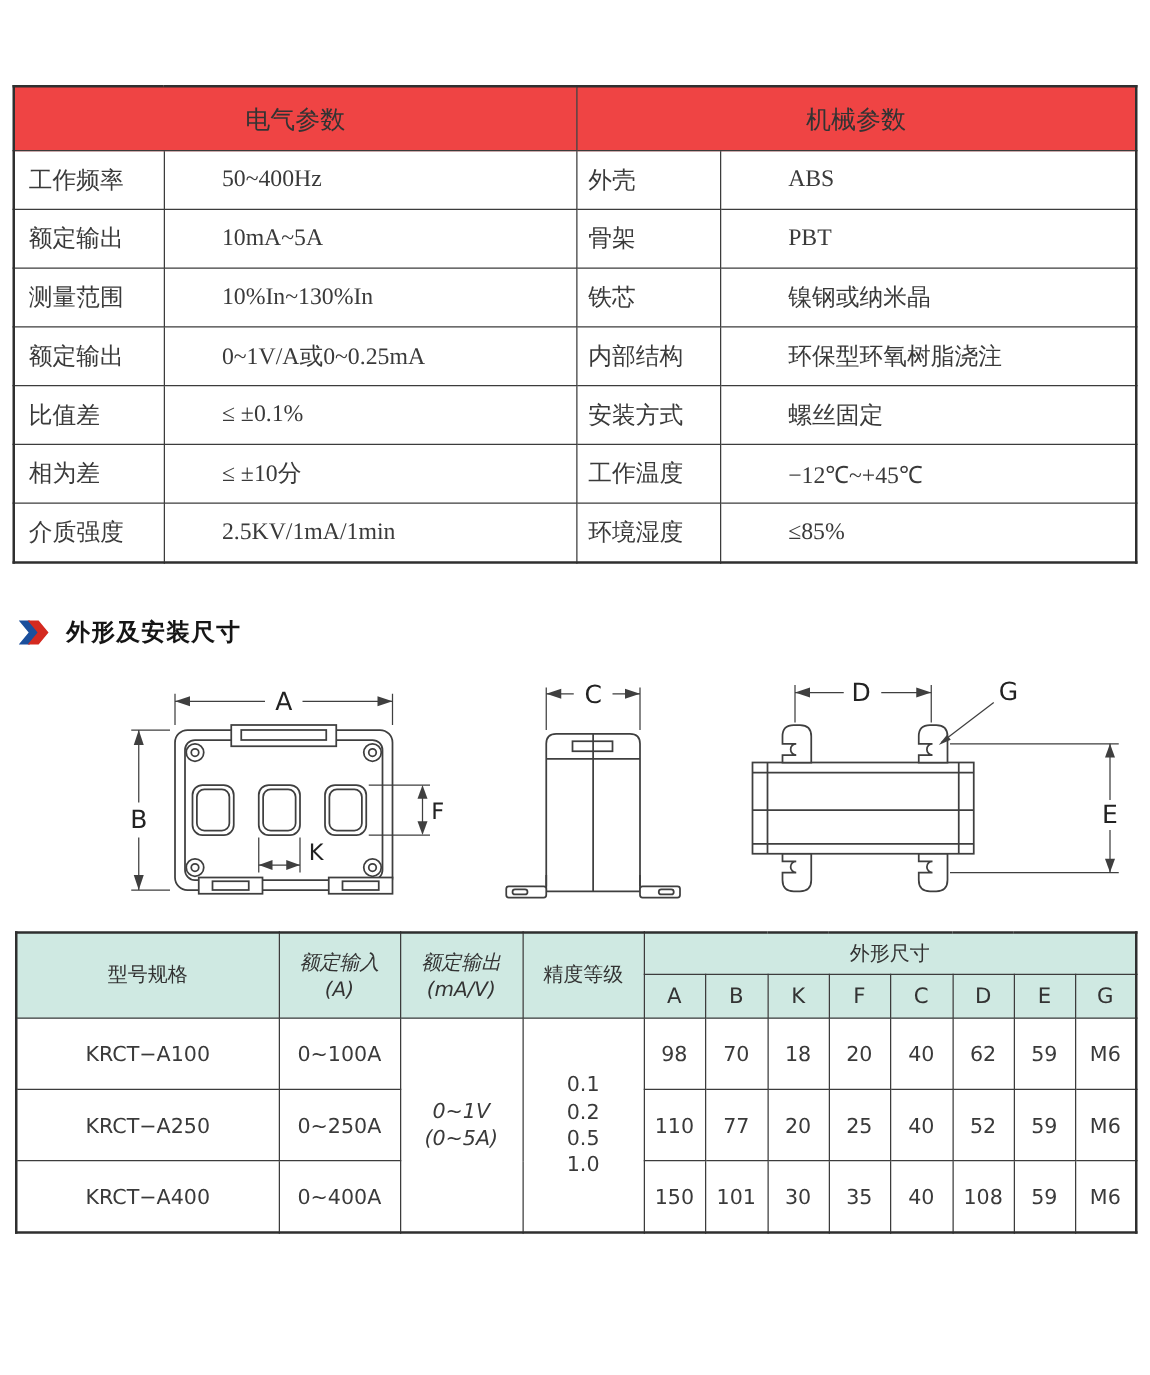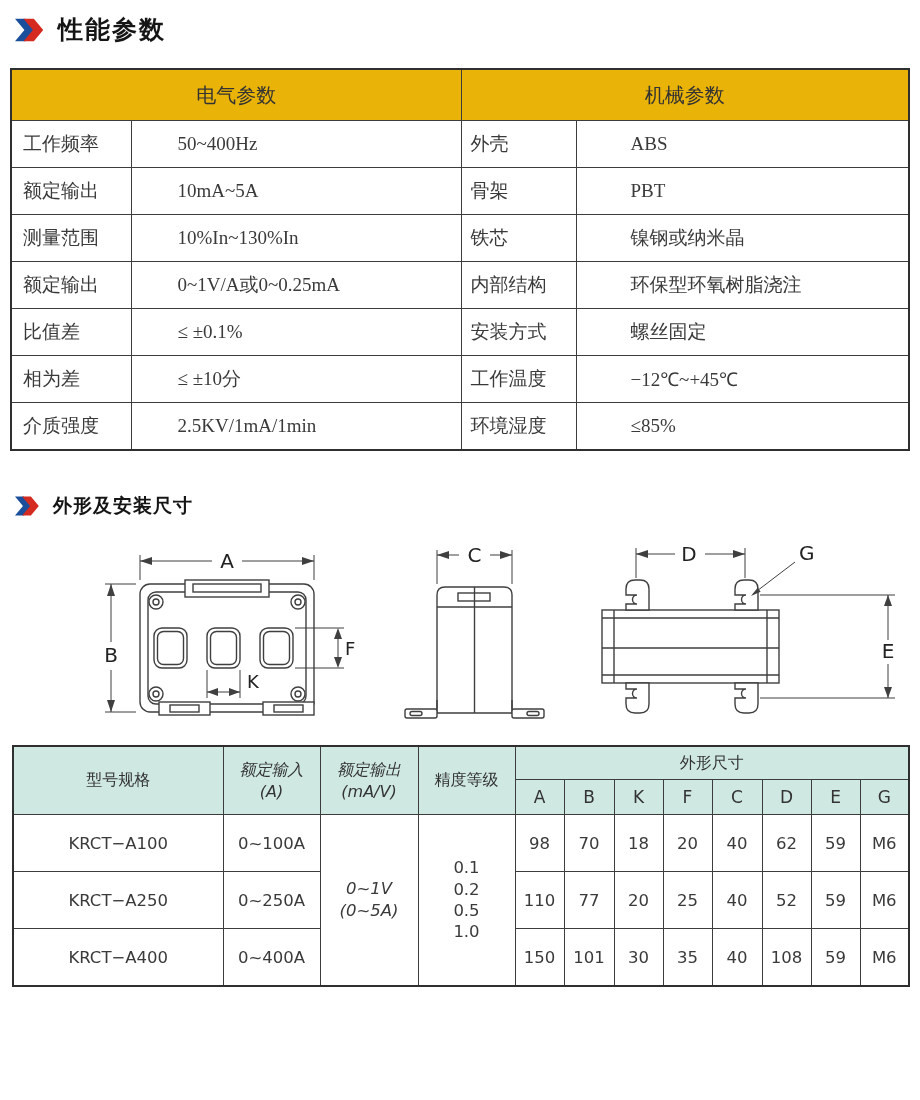--- a/index.html
+++ b/index.html
@@ -7,21 +7,21 @@
     position:relative;width:920px;height:1100px;background:#fff;
     font-family:"DejaVu Sans","Liberation Sans",sans-serif;color:#3a3a3a;overflow:hidden;
   }
   .section-title{position:absolute;display:flex;align-items:center;gap:11px;font-weight:bold;color:#151515;}
   .title-1{left:15px;top:13px;font-size:25px;letter-spacing:2px;}
   .title-2{left:15px;top:493px;font-size:19px;letter-spacing:1px;}
   table{border-collapse:collapse;table-layout:fixed;}
   
   .params{position:absolute;left:10px;top:68px;width:898px;border:2px solid #2f2f2f;}
   .params th,.params td{border:1px solid #3c3c3c;font-weight:normal;}
-  .params th{background:#eab308;height:48px;font-size:20px;color:#333;}
+  .params th{background:#ef4444;height:48px;font-size:20px;color:#333;}
   .params td{height:44px;font-size:19px;color:#3a3a3a;font-family:Liberation Serif, serif;}
   .params td.lab{padding-left:11px;}
   .params td.val{padding-left:46px;margin-left:44px;}
   .params td.lab2{padding-left:9px;}
   .params td.val2{padding-left:54px;margin-top:10px;}
   
   .spec{position:absolute;left:12px;top:745px;width:896px;border:2px solid #2f2f2f;text-align:center;}
   .spec th,.spec td{border:1px solid #3c3c3c;font-weight:normal;}
   .spec th{background:#cfe9e2;font-size:16px;color:#333;}
   .spec .hrow1 th{height:30px;}
@@ -35,27 +35,20 @@
   .d1{left:92px;top:6px;}
   .d2{left:395px;top:6px;}
   .d3{left:585px;top:2px;}
   svg text{font-family:"DejaVu Sans","Liberation Sans",sans-serif;fill:#222;}
 </style>
 </head>
 <body>
 
 <div class="page">
 
-  <div class="section-title title-1">
-    <svg width="32" height="24" viewBox="0 0 34 24">
-      <polygon points="0,0 11,0 21,12 11,24 0,24 10,12" fill="#1b4f9c"></polygon>
-      <polygon points="9,0 20,0 30,12 20,24 9,24 19,12" fill="#d42a20"></polygon>
-    </svg>
-    <span>性能参数</span>
-  </div>
 
   <table class="params">
     <colgroup>
         <col style="width:120px">
         <col style="width:330px">
         <col style="width:115px">
         <col style="width:333px">
       </colgroup>
     <tbody>
         <tr>

